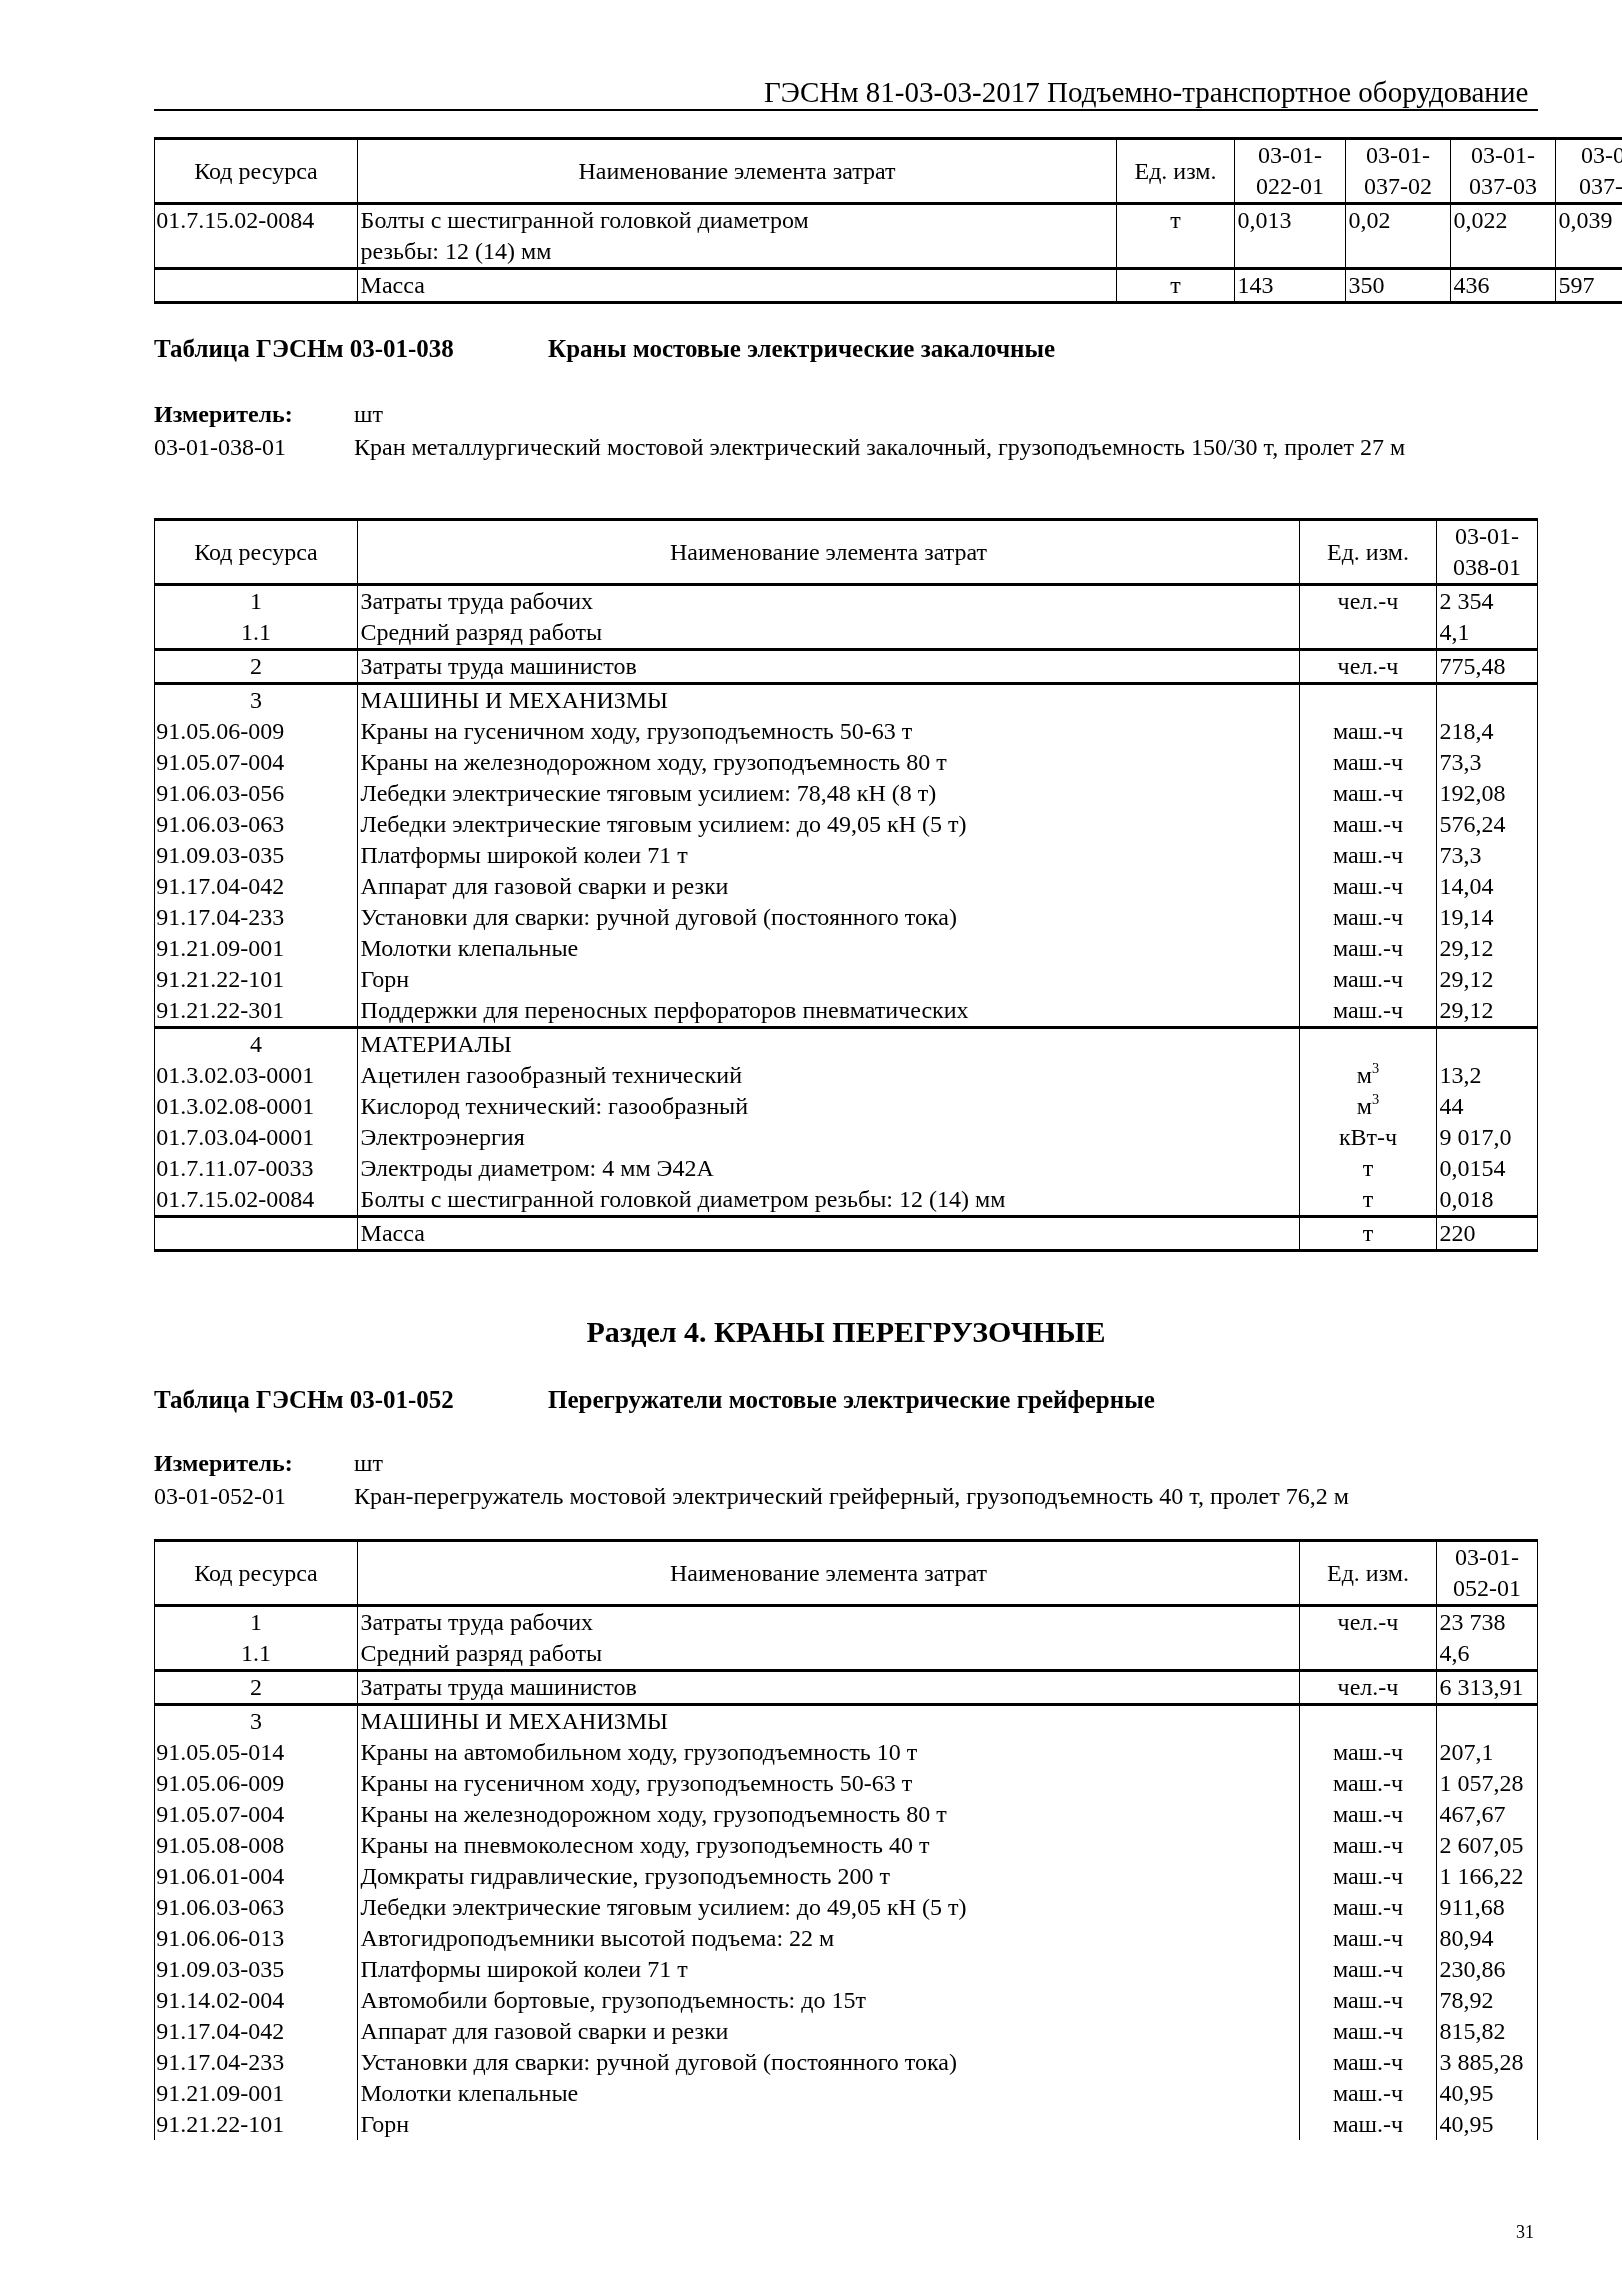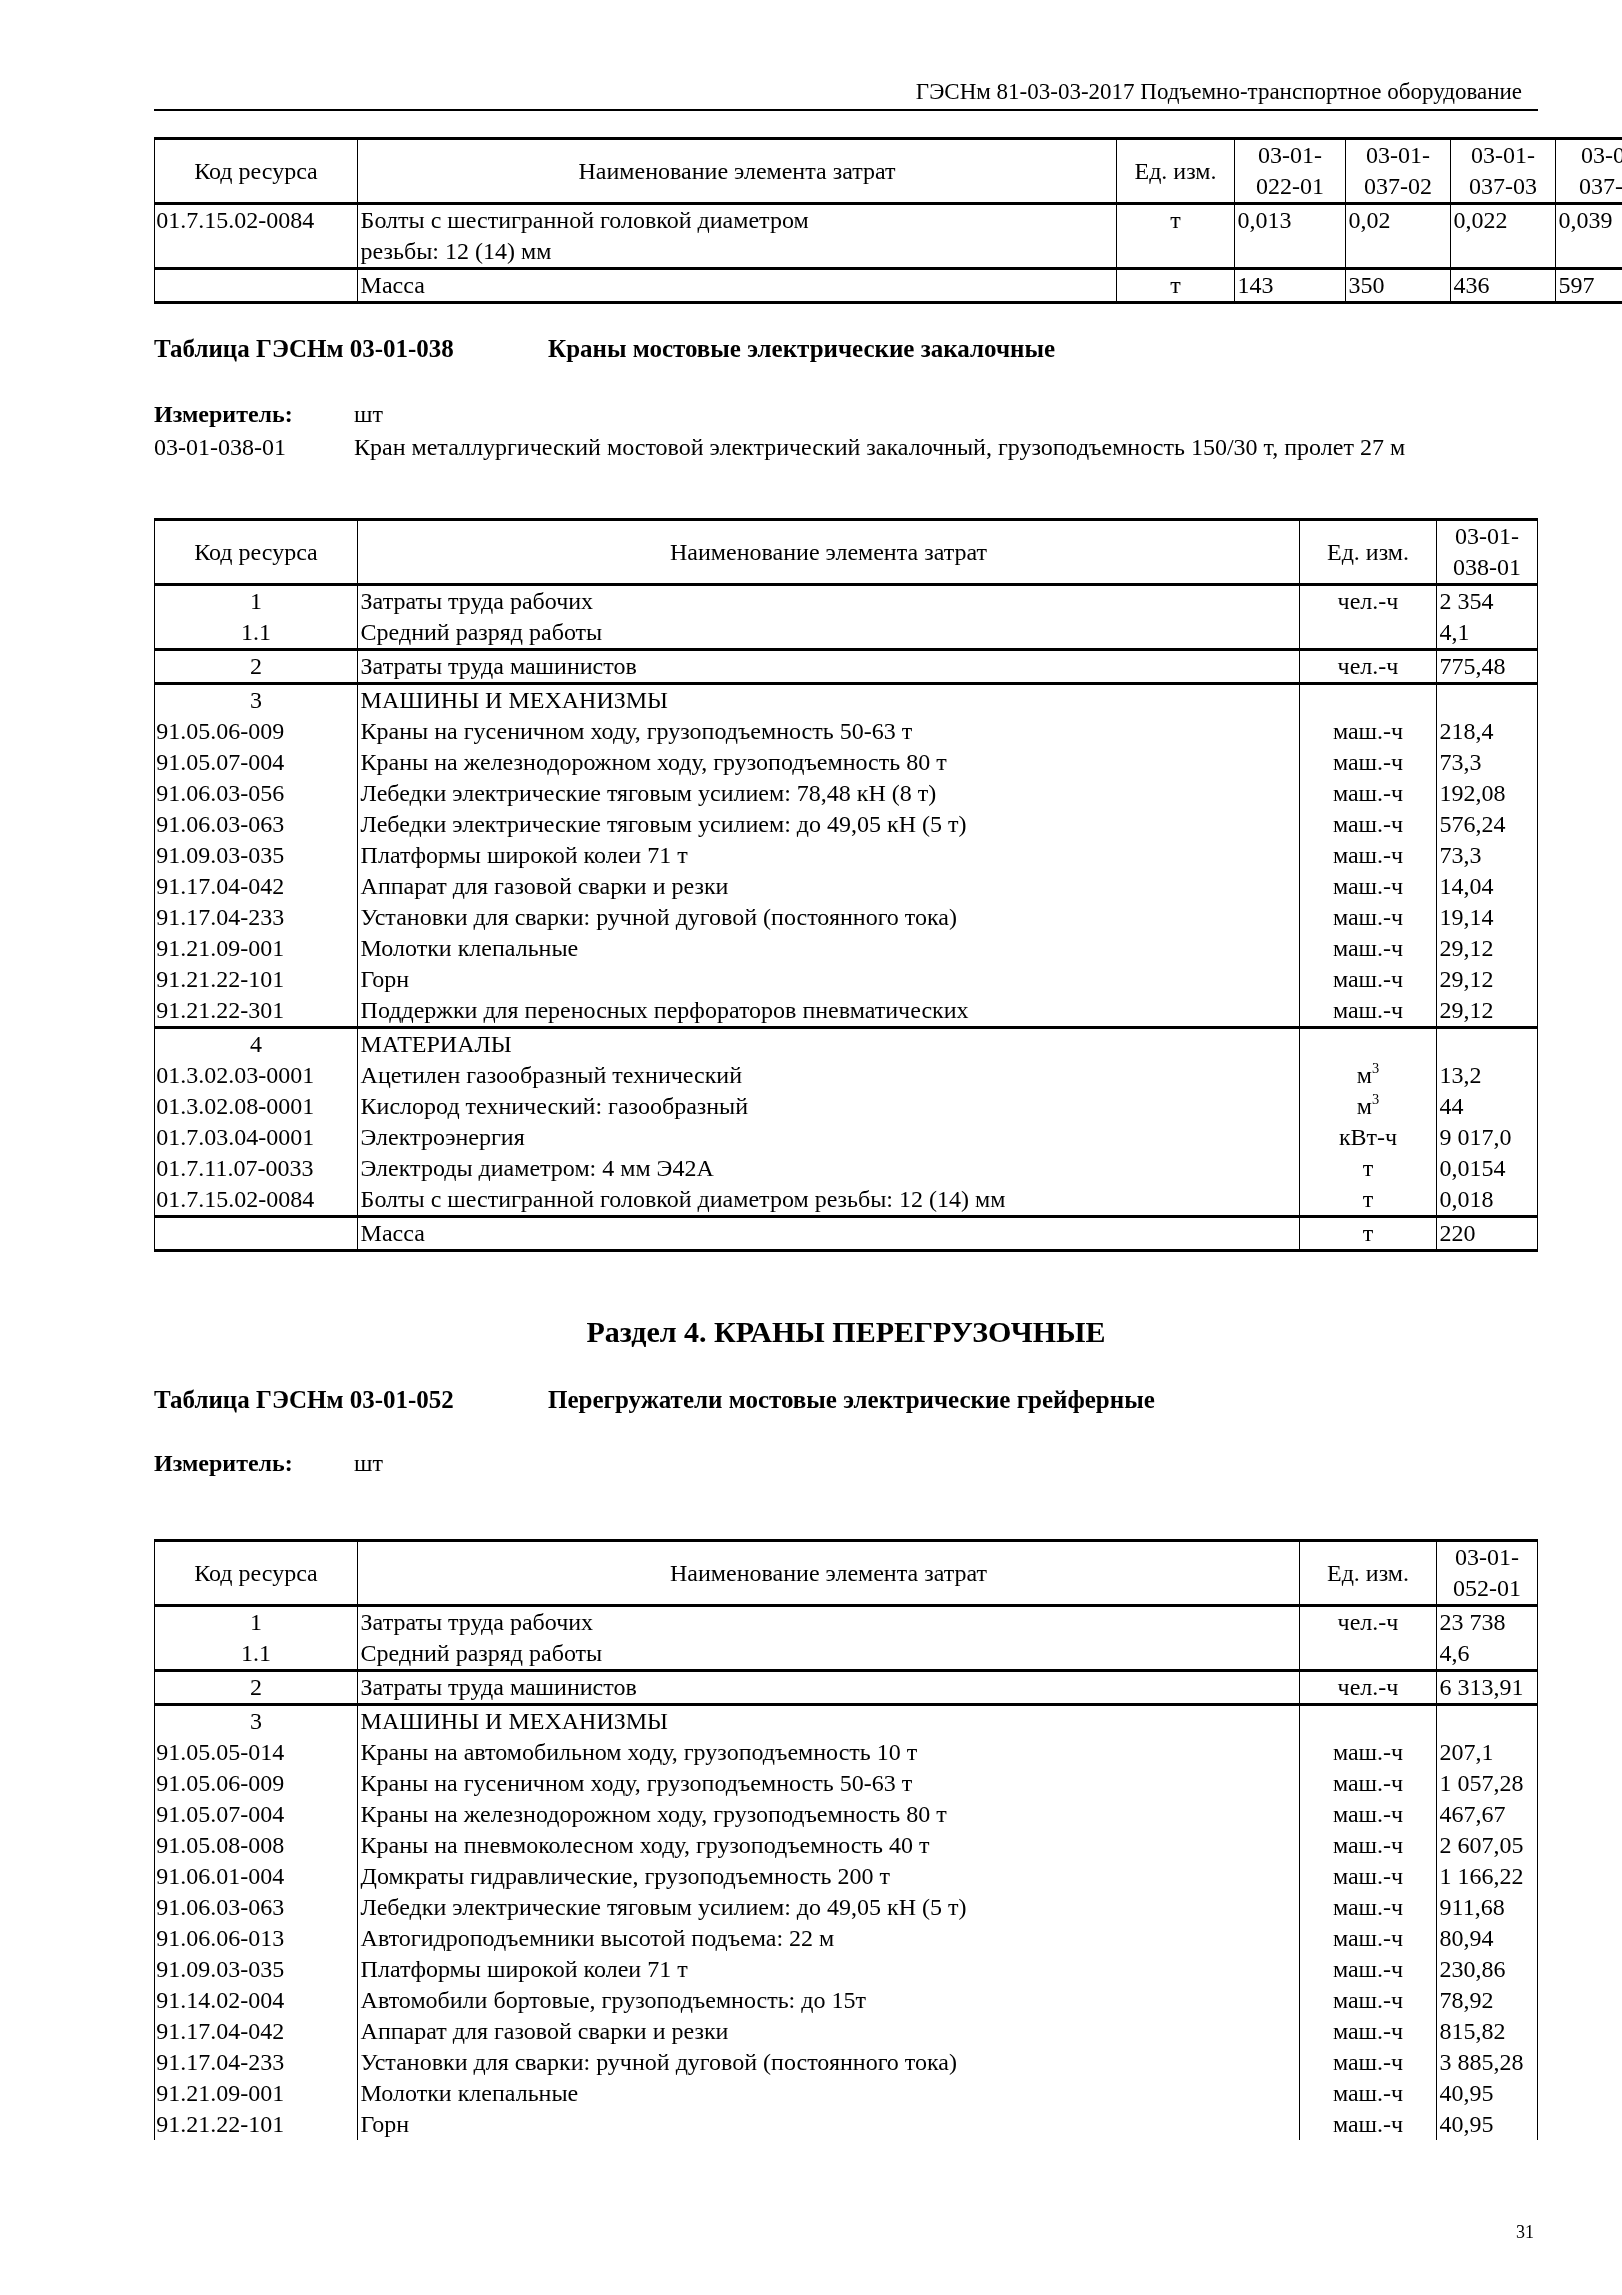--- a/index.html
+++ b/index.html
@@ -1,19 +1,19 @@
 <!DOCTYPE html>
 <html style="font-size:10.5px"><head>
 <meta charset="utf-8">
 <style>
   html, body { margin: 0; padding: 0; background: #ffffff; }
   body { width: 1623px; height: 2295px; position: relative; overflow: hidden;
          font-family: "Liberation Serif", "DejaVu Serif", serif; color: #000; }
   .abs { position: absolute; }
-  .running-header { left: 789px; top: 77px; width: 733px; text-align: right; font-size: 23px; line-height: 30px; white-space: nowrap; }
+  .running-header { left: 764px; top: 77px; width: 733px; text-align: right; font-size: 29px; line-height: 30px; white-space: nowrap; }
   .header-rule { left: 154px; top: 109px; width: 1384px; height: 2px; background: #000; }
   table.gesn { position: absolute; left: 154px; border-collapse: collapse; font-size: 24px; line-height: 31px; table-layout: fixed; }
   table.gesn td, table.gesn th { border-left: 0.7px solid #000; border-right: 0.7px solid #000; padding: 0 2.6px; vertical-align: top; font-weight: normal; }
   table.gesn thead th { border-top: 3.9px solid #000; border-bottom: 3.9px solid #000; vertical-align: middle; text-align: center; }
   table.gesn tr.sep td { border-top: 3.9px solid #000; }
   table.gesn tr.last td { border-bottom: 3.9px solid #000; }
   table.gesn th.hnum { line-height: 31px; }
   .c { text-align: center; }
   .b { font-weight: bold; }
   .code { text-align: left; white-space: nowrap; padding-left: 1.3px !important; }
@@ -230,20 +230,21 @@
     </tbody>
 </table>
 
 <div class="abs section-title" style="top:1315px;">Раздел 4. КРАНЫ ПЕРЕГРУЗОЧНЫЕ</div>
 
 <div class="abs tcaption" style="left:154px; top:1385px;">
   <span class="tc-no">Таблица ГЭСНм 03-01-052</span><span>Перегружатели мостовые электрические грейферные</span>
 </div>
 <div class="abs meas" style="left:154px; top:1447px;">
   <div><span class="k kb">Измеритель:</span><span class="v">шт</span></div>
+  <div><span class="k">03-01-052-01</span><span class="v">Кран-перегружатель мостовой электрический грейферный, грузоподъемность 40 т, пролет 76,2 м</span></div>
 </div>
 
 <table class="gesn" id="t052" style="top:1539px; width:1384px;">
   <colgroup>
     <col style="width:203px">
       <col style="width:942px">
       <col style="width:137px">
       <col style="width:101px">
   </colgroup>
   <thead>

